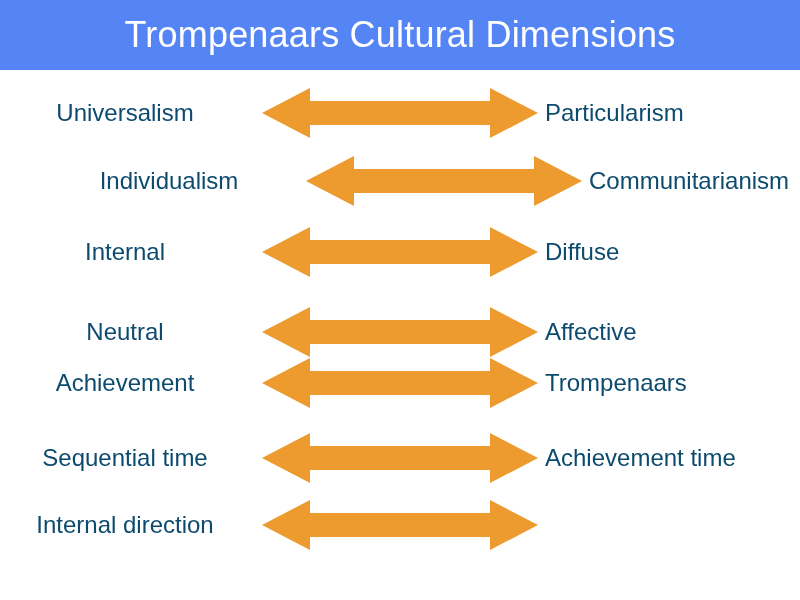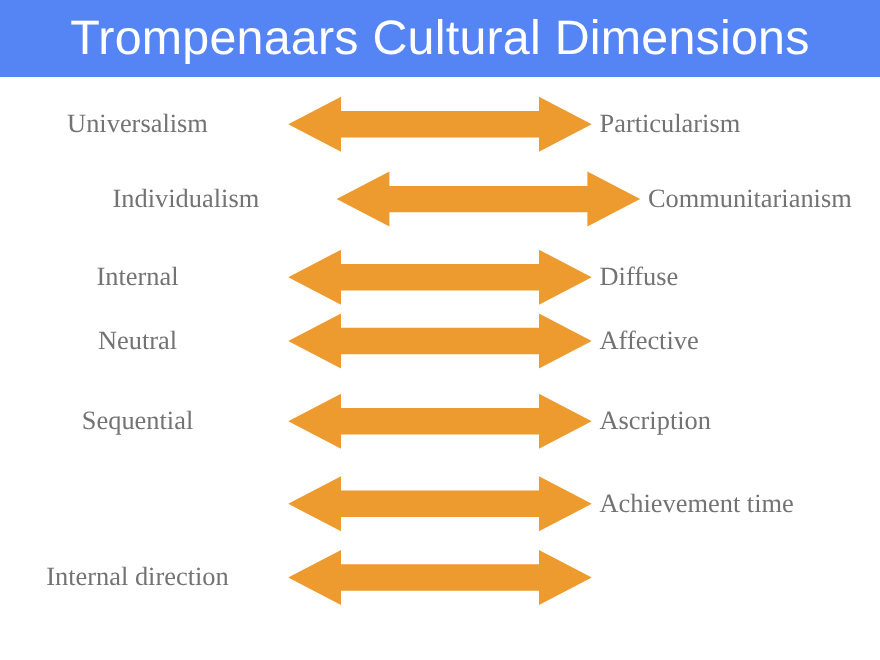--- a/index.html
+++ b/index.html
@@ -25,21 +25,21 @@
     top: 0;
     width: 800px;
     height: 70px;
     background: #5585f5;
     display: flex;
     align-items: center;
     justify-content: center;
   }
   .header-title {
     color: #ffffff;
-    font-size: 44px;
+    font-size: 36px;
     font-weight: normal;
     letter-spacing: 0.2px;
     line-height: 1;
     white-space: nowrap;
     font-family: "Liberation Sans", sans-serif;
   }
   .rows {
     position: absolute;
     left: 0;
     top: 70px;
@@ -49,24 +49,24 @@
   .dim-row {
     position: absolute;
     left: 0;
     width: 800px;
     height: 56px;
     display: flex;
     align-items: center;
   }
   .label {
     font-size: 24px;
-    color: #737373;
+    color: #0c4a6e;
     line-height: 1;
     white-space: nowrap;
-    font-family: Liberation Serif, serif;
+    font-family: Liberation Sans, sans-serif;
   }
   .label-left {
     position: absolute;
     left: 0;
     width: 250px;
     text-align: center;
   }
   .label-right {
     position: absolute;
     left: 545px;
@@ -118,41 +118,42 @@
   <div class="dim-row" style="top: 154px;">
     <div class="label label-left">Internal</div>
     <div class="arrow-wrap">
       <svg class="arrow-svg" viewBox="0 0 276 56" preserveAspectRatio="none">
         <polygon points="0,28 48,3 48,16 228,16 228,3 276,28 228,53 228,40 48,40 48,53" fill="#ED9A2E"></polygon>
       </svg>
     </div>
     <div class="label label-right">Diffuse</div>
   </div>
 
-  <div class="dim-row" style="top: 212px;">
+  <div class="dim-row" style="top: 234px;">
     <div class="label label-left">Neutral</div>
     <div class="arrow-wrap">
       <svg class="arrow-svg" viewBox="0 0 276 56" preserveAspectRatio="none">
         <polygon points="0,28 48,3 48,16 228,16 228,3 276,28 228,53 228,40 48,40 48,53" fill="#ED9A2E"></polygon>
       </svg>
     </div>
     <div class="label label-right">Affective</div>
   </div>
 
   <div class="dim-row" style="top: 285px;">
-    <div class="label label-left">Sequential</div>
+    <div class="label label-left">Achievement</div>
     <div class="arrow-wrap">
       <svg class="arrow-svg" viewBox="0 0 276 56" preserveAspectRatio="none">
         <polygon points="0,28 48,3 48,16 228,16 228,3 276,28 228,53 228,40 48,40 48,53" fill="#ED9A2E"></polygon>
       </svg>
     </div>
-    <div class="label label-right">Ascription</div>
+    <div class="label label-right">Trompenaars</div>
   </div>
 
   <div class="dim-row" style="top: 360px;">
+    <div class="label label-left">Sequential time</div>
     <div class="arrow-wrap">
       <svg class="arrow-svg" viewBox="0 0 276 56" preserveAspectRatio="none">
         <polygon points="0,28 48,3 48,16 228,16 228,3 276,28 228,53 228,40 48,40 48,53" fill="#ED9A2E"></polygon>
       </svg>
     </div>
     <div class="label label-right">Achievement time</div>
   </div>
 
   <div class="dim-row" style="top: 427px; padding-left: 20px;">
     <div class="label label-left">Internal direction</div>

